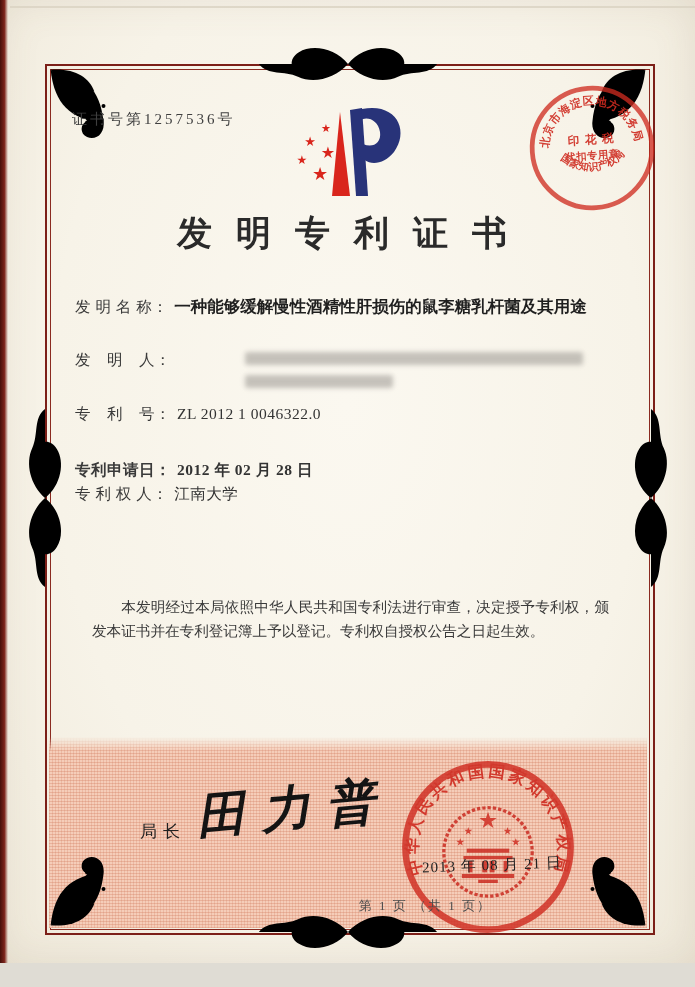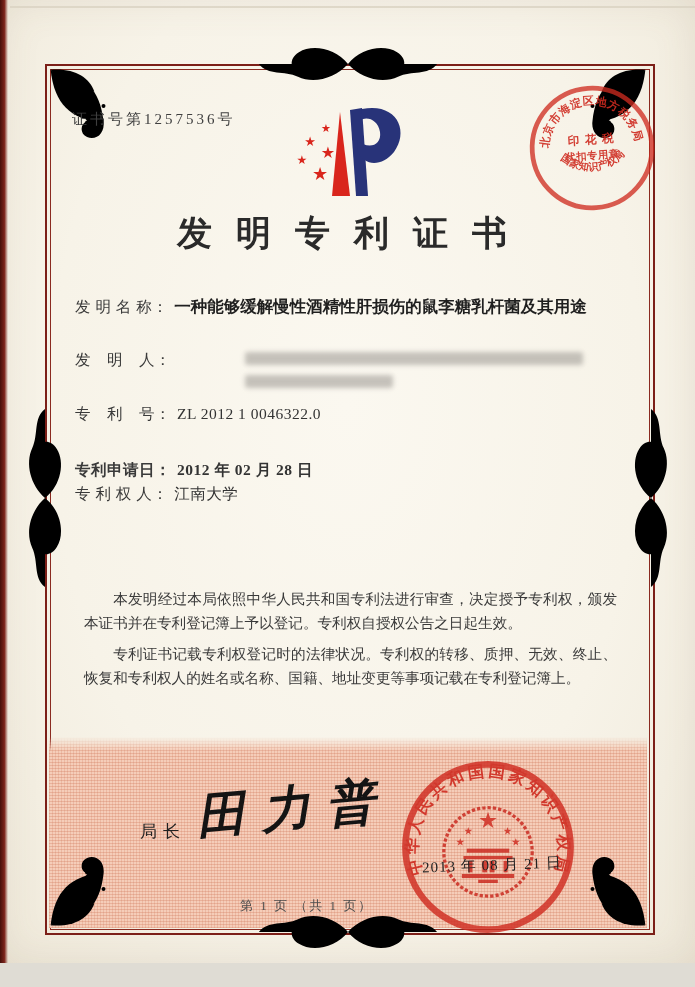--- a/index.html
+++ b/index.html
@@ -51,31 +51,31 @@
   .row-filing{top:460px;font-weight:bold;}
   .row-patentee{top:484px;}
   .row-grant{top:550px;}
 
   .redact{position:absolute;background:#a8a49e;filter:blur(2.5px);opacity:.65;border-radius:2px;z-index:4;}
   .redact-1{left:245px;top:352px;width:338px;height:13px;}
   .redact-2{left:245px;top:375px;width:148px;height:13px;}
 
   .body-text{position:absolute;left:76px;top:580px;width:549px;z-index:4;
     font-size:14.6px;line-height:1.62;text-align:justify;color:#3a3a3a;}
-  .body-text p{margin:8px;text-indent:2em;}
+  .body-text p{margin:16px;text-indent:2em;}
 
   .sig-title{position:absolute;left:140px;top:820px;z-index:6;font-size:17px;letter-spacing:6px;color:#222;}
   .sig-name{position:absolute;left:196px;top:776px;z-index:6;font-size:49px;font-weight:700;
     letter-spacing:16px;color:#141414;transform:rotate(-5deg);font-style:italic;}
 
   .seal-date{position:absolute;left:412px;top:856px;width:160px;z-index:7;text-align:center;
     font-size:15px;letter-spacing:1px;color:#222;transform:rotate(-2deg);}
 
-  .footer-page{position:absolute;left:240px;top:897px;width:220px;z-index:6;text-align:left;
-    font-size:13px;letter-spacing:2px;color:#4d4d4d;}
+  .footer-page{position:absolute;left:240px;top:897px;width:220px;z-index:6;text-align:right;
+    font-size:13px;letter-spacing:2px;color:#4d4d4d;padding-left:32px;}
 </style>
 </head>
 <body>
 
 <div class="page">
 
   <div class="spine"></div>
   <div class="top-edge"></div>
 
   <div class="frame"></div>
@@ -192,21 +192,20 @@
     <span class="lbl">专利申请日：</span><span class="val">2012 年 02 月 28 日</span>
   </div>
 
   <div class="row row-patentee">
     <span class="lbl">专 利 权 人：</span><span class="val">江南大学</span>
   </div>
 
 
   <div class="body-text">
     <p>本发明经过本局依照中华人民共和国专利法进行审查，决定授予专利权，颁发本证书并在专利登记簿上予以登记。专利权自授权公告之日起生效。</p>
-    <p>专利证书记载专利权登记时的法律状况。专利权的转移、质押、无效、终止、恢复和专利权人的姓名或名称、国籍、地址变更等事项记载在专利登记簿上。</p>
   </div>
 
   <div class="sig-title">局长</div>
   <div class="sig-name">田力普</div>
 
   <div class="seal seal-office">
     <svg width="180" height="180" viewBox="0 0 220 220">
       <circle cx="110" cy="110" r="101" fill="none" stroke="#cf2b20" stroke-width="8" opacity=".9"></circle>
       <path id="officeArc" d="M 40,160 A 86,86 0 1 1 180,160" fill="none"></path>
       <text font-size="20" letter-spacing="4"><textPath href="#officeArc" startOffset="50%" text-anchor="middle">中华人民共和国国家知识产权局</textPath></text>

